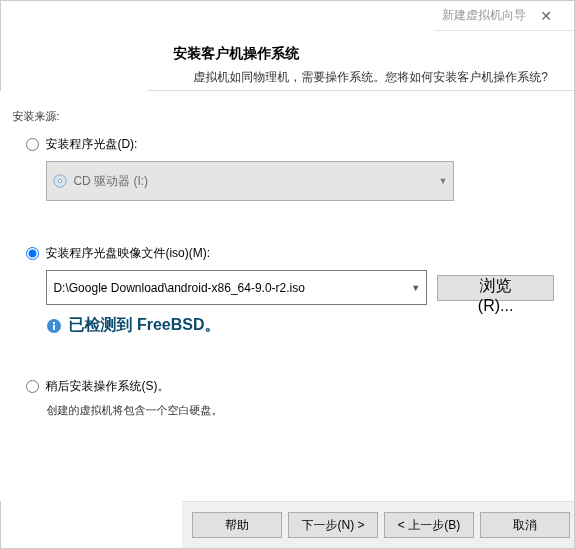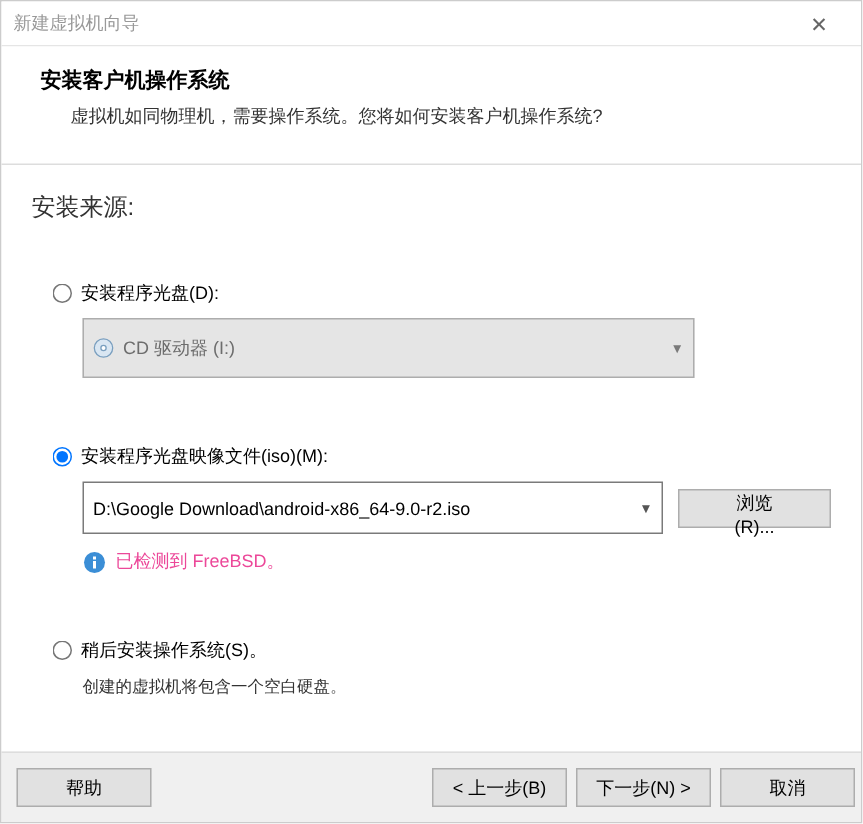--- a/index.html
+++ b/index.html
@@ -1,39 +1,39 @@
 <!DOCTYPE html>
 <html><head>
 <meta charset="utf-8">
 <style>
 * { box-sizing: border-box; margin: 0; padding: 0; font-family: "Microsoft YaHei", "Segoe UI", Tahoma, sans-serif; }
 body { background: #fff; width: 575px; height: 549px; overflow: hidden; }
-.window { width: 575px; height: 549px; border: 1px solid #ccc; background: #fff; display: flex; flex-direction: column; }
+.window { width: 575px; height: 549px; border: 1px solid #ccc; background: #fff; display: flex; flex-direction: column; align-items: flex-end; }
 .titlebar { height: 30px; display: flex; align-items: center; justify-content: space-between; padding: 0 8px; background: #fff; border-bottom: 1px solid #e5e5e5; }
 .titlebar-title { font-size: 12px; color: #999; }
 .close-btn { width: 40px; height: 28px; display: flex; align-items: center; justify-content: center; color: #666; font-size: 14px; cursor: pointer; }
-.header { padding: 14px 26px 23px 26px; background: #fff; border-bottom: 1px solid #ddd; }
+.header { padding: 14px 26px 4px 26px; background: #fff; border-bottom: 1px solid #ddd; }
 .header-title { font-size: 14px; font-weight: bold; color: #000; margin-bottom: 6px; }
 .header-subtitle { font-size: 12px; color: #333; margin-left: 20px; }
 .content { flex: 1; padding: 18px 20px 10px 20px; background: #fff; overflow: hidden; }
-.src-label { font-size: 16px; color: #333; margin-bottom: 38px; }
+.src-label { font-size: 11px; color: #333; margin-bottom: 12px; }
 .radio-group { margin-left: 14px; }
 .radio-item { margin-bottom: 10px; }
 .radio-row { display: flex; align-items: center; gap: 6px; font-size: 12px; color: #000; }
 .radio-row input[type=radio] { width: 13px; height: 13px; }
 .indent { margin-left: 20px; margin-top: 8px; }
 .combo { display: flex; align-items: center; gap: 6px; background: #e5e5e5; border: 1px solid #adadad; height: 40px; padding: 0 6px; width: 408px; font-size: 12px; position: relative; }
 .combo.disabled { background: #e5e5e5; color: #6d6d6d; }
 .combo .chev { position: absolute; right: 6px; color: #7a7a7a; font-size: 9px; }
 .cd-icon { width: 14px; height: 14px; }
 .iso-row { display: flex; align-items: center; gap: 10px; }
 .iso-combo { background: #fff; border: 1px solid #7a7a7a; height: 35px; padding: 0 6px; width: 408px; font-size: 12px; display: flex; align-items: center; position: relative; }
 .iso-combo .chev { position: absolute; right: 6px; color: #555; font-size: 9px; }
-.browse-btn { height: 26px; padding: 0 26px; font-size: 12px; background: #e1e1e1; border: 1px solid #adadad; cursor: pointer; }
-.info-row { display: flex; align-items: center; gap: 6px; font-size: 12px; color: #ec4899; margin-top: 10px; }
+.browse-btn { height: 26px; padding: 0 26px; font-size: 16px; background: #e1e1e1; border: 1px solid #adadad; cursor: pointer; }
+.info-row { display: flex; align-items: center; gap: 6px; font-size: 16px; color: #0c4a6e; margin-top: 10px; font-weight: bold; }
 .info-icon { width: 16px; height: 16px; }
 .later-desc { margin-left: 20px; margin-top: 8px; font-size: 11px; color: #333; }
 .spacer1 { height: 34px; }
 .spacer2 { height: 32px; }
 .footer { border-top: 1px solid #ddd; padding: 10px 4px; display: flex; align-items: center; gap: 0; background: #f0f0f0; }
 .footer-left { flex: 0 0 auto; }
 .footer-spacer { flex: 1; }
 .f-btn { height: 26px; min-width: 90px; padding: 0 10px; font-size: 12px; background: #e1e1e1; border: 1px solid #adadad; cursor: pointer; margin-left: 6px; }
 .help-btn { min-width: 90px; }
 </style>
@@ -113,18 +113,18 @@
       </div>
 
     </div>
   </div>
 
   <div class="footer">
     <div class="footer-left">
       <button class="f-btn help-btn">帮助</button>
     </div>
     <div class="footer-spacer"></div>
+    <button class="f-btn">下一步(N) &gt;</button>
     <button class="f-btn">&lt; 上一步(B)</button>
-    <button class="f-btn">下一步(N) &gt;</button>
     <button class="f-btn">取消</button>
   </div>
 
 </div>
 
 </body></html>

